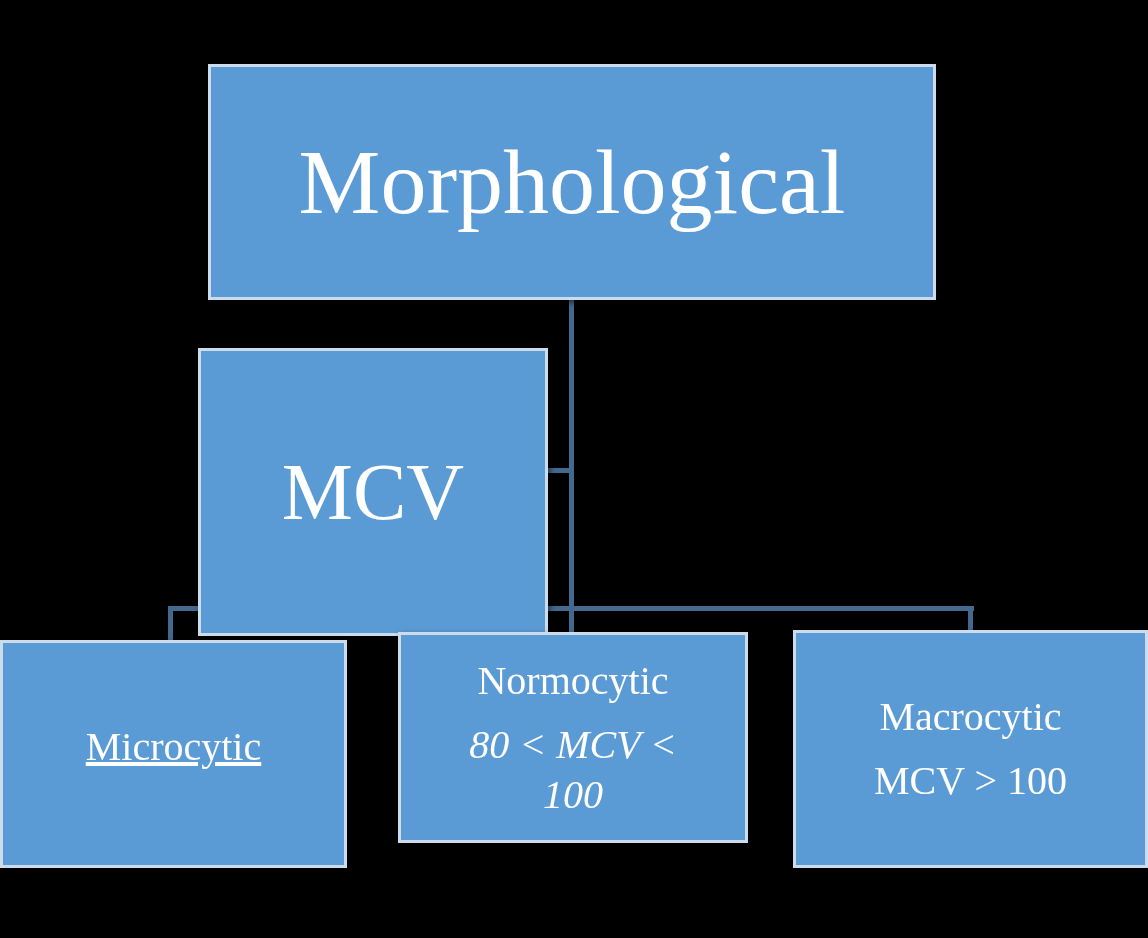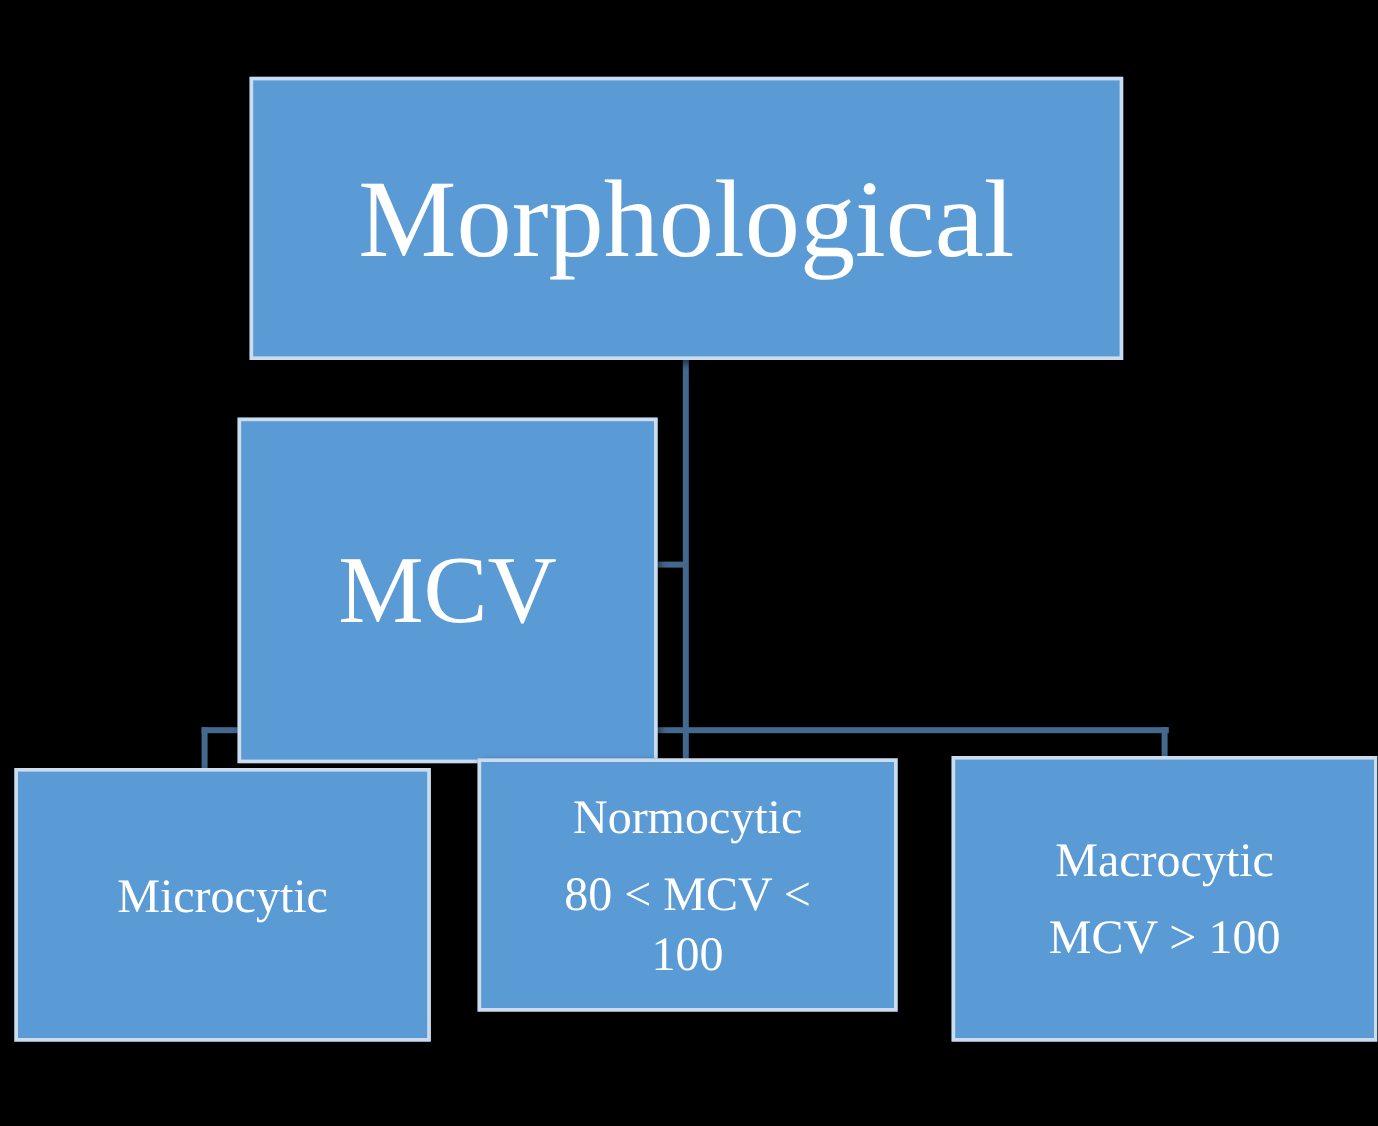--- a/index.html
+++ b/index.html
@@ -42,29 +42,30 @@
     width: 350px; height: 288px;
     font-size: 80px;
   }
   .leaf {
     font-size: 40px;
     line-height: 1.25;
   }
   .leaf .leaf-title { margin: 0 0 14px 0; }
   .leaf .leaf-subtitle { margin: 0; }
   #box-microcytic {
-    left: 12px; top: 640px;
-    width: 347px; height: 228px;
+    left: 0px; top: 640px;
+    width: 347px; height: 228px; text-decoration: underline;
   }
   #box-normocytic {
     left: 398px; top: 632px;
     width: 350px; height: 211px;
   }
   #box-normocytic .leaf-subtitle {
     max-width: 255px;
+    font-style: italic;
   }
   #box-macrocytic {
     left: 793px; top: 630px;
     width: 355px; height: 238px;
   }
   
   #line-trunk      { left: 569px; top: 300px; width: 5px;  height: 338px; }
   #line-mcv-link   { left: 548px; top: 468px; width: 24px; height: 5px;  }
   #line-crossbar   { left: 168px; top: 606px; width: 806px; height: 5px; }
   #line-drop-left  { left: 168px; top: 606px; width: 5px;  height: 38px; }

